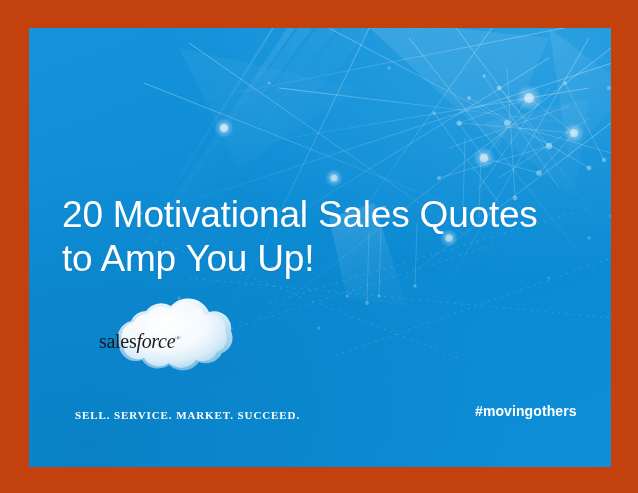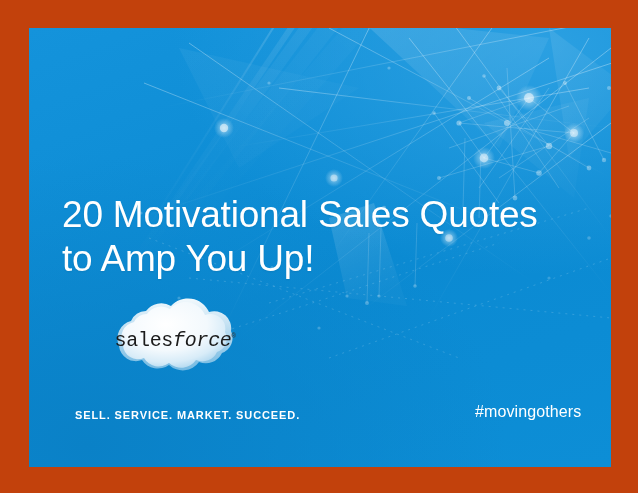--- a/index.html
+++ b/index.html
@@ -85,58 +85,58 @@
     left: 70px;
     top: 265px;
     width: 152px;
     height: 88px;
   }
   #logo svg { display:block; width:100%; height:100%; }
   #logo-wordmark {
     position: absolute;
     left: 0; right: 0;
     top: 38px;
-    text-align: center;
-    font-family: Liberation Mono, monospace;
+    text-align: left;
+    font-family: Liberation Serif, serif;
     font-size: 20px;
     color: #1b1b1b;
     letter-spacing: -0.3px;
     line-height: 1;
     white-space: nowrap;
   }
   #logo-wordmark .sales { font-style: normal; }
   #logo-wordmark .force { font-style: italic; }
   #logo-tm {
     font-size: 7px;
     vertical-align: super;
     color: #3a3a3a;
   }
 
   
   #tagline {
     position: absolute;
     left: 46px;
     top: 381px;
     color: #ffffff;
-    font-family: Liberation Sans, sans-serif;
+    font-family: Liberation Serif, serif;
     font-size: 11px;
     font-weight: 700;
     letter-spacing: 0.9px;
     white-space: nowrap;
   }
 
   
   #hashtag {
     position: absolute;
     left: 446px;
     top: 375px;
     color: #ffffff;
     font-family: "Liberation Sans", sans-serif;
-    font-size: 16px;
-    font-weight: 400;
+    font-size: 14px;
+    font-weight: 700;
     letter-spacing: 0.1px;
     white-space: nowrap;
   }
 </style>
 </head>
 <body>
 
 <div id="page">
 
   <div id="slide">

